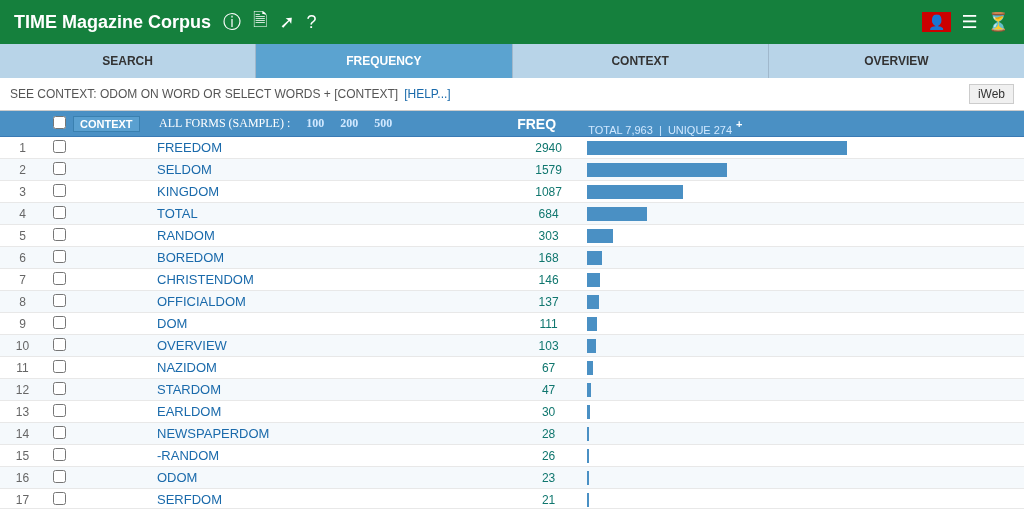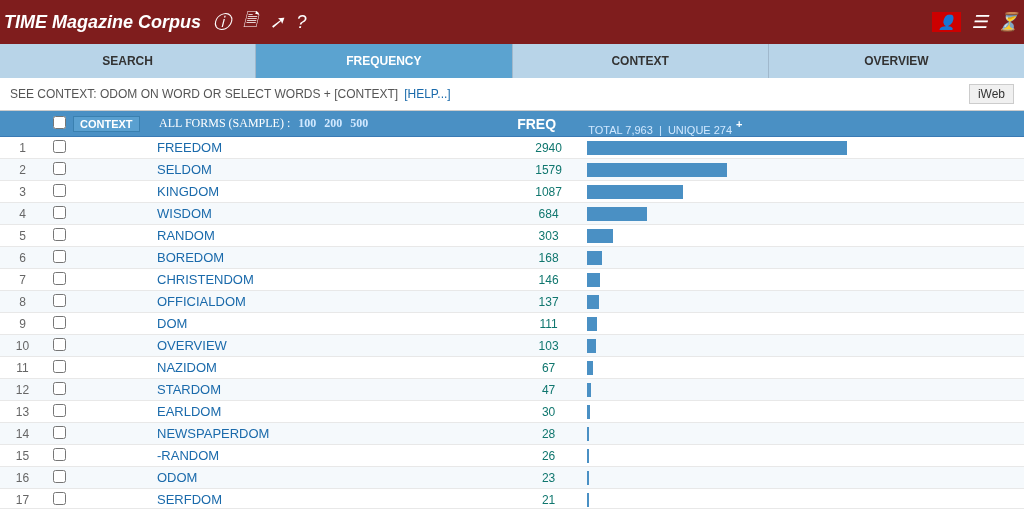--- a/index.html
+++ b/index.html
@@ -1,19 +1,19 @@
 <!DOCTYPE html>
 <html><head>
   <meta charset="utf-8">
   <style>
     * { box-sizing: border-box; margin: 0; padding: 0; }
     body { font-family: Arial, sans-serif; font-size: 13px; background: #e8e8e8; width: 1024px; height: 509px; overflow: hidden; }
 
     
-    .header { background: #7f1d1d; color: white; padding: 8px 4px; display: flex; align-items: center; gap: 12px; height: 44px; font-style: italic; }
+    .header { background: #15803d; color: white; padding: 8px 14px; display: flex; align-items: center; gap: 12px; height: 44px; }
     .header-title { font-size: 18px; font-weight: bold; color: white; }
     .header-icon { color: white; font-size: 18px; cursor: pointer; }
 
     
     .nav-tabs { display: flex; background: #b8d4e8; height: 34px; }
     .nav-tab { flex: 1; display: flex; align-items: center; justify-content: center; font-size: 12px; font-weight: bold; color: #333; cursor: pointer; border-right: 1px solid #a0b8cc; }
     .nav-tab.active { background: #5ba3d0; color: white; }
     .nav-tab:last-child { border-right: none; }
 
     
@@ -21,21 +21,21 @@
     .toolbar-help { color: #1a6aab; cursor: pointer; }
     .iweb-btn { margin-left: auto; background: #f0f0f0; border: 1px solid #ccc; padding: 2px 8px; font-size: 12px; cursor: pointer; color: #333; }
 
     
     .table-header { background: #4a90c4; color: white; display: flex; align-items: center; height: 26px; border-bottom: 1px solid #3a7ab4; }
     .col-num { width: 45px; min-width: 45px; text-align: center; font-size: 12px; }
     .col-check { width: 28px; min-width: 28px; text-align: center; }
     .col-context { width: 80px; min-width: 80px; }
     .context-btn { background: #5aa0d0; border: 1px solid #3a80b0; color: white; padding: 1px 6px; font-size: 11px; font-weight: bold; cursor: pointer; }
     .col-forms { flex: 1; padding-left: 6px; font-size: 12px; display: flex; align-items: center; gap: 8px; font-family: Liberation Serif, serif; }
-    .form-link { color: #d0e8ff; cursor: pointer; font-weight: bold; }
+    .form-link { color: #d0e8ff; cursor: pointer; font-weight: bold; margin-left: 8px; }
     .col-freq { width: 65px; min-width: 65px; text-align: left; font-weight: bold; font-size: 14px; }
     .col-bar { flex: 1.2; padding: 0 6px; font-size: 11px; display: flex; align-items: center; }
     .total-info { color: #d0e8ff; margin-top: 12px; }
     .plus-btn { color: white; cursor: pointer; font-weight: bold; margin-left: 4px; }
 
     
     .table-body { overflow-y: auto; height: calc(509px - 44px - 34px - 34px - 26px); background: white; }
     .table-row { display: flex; align-items: center; height: 22px; border-bottom: 1px solid #e8e8e8; }
     .table-row:nth-child(even) { background: #f5f9fc; }
     .cell-num { width: 45px; min-width: 45px; text-align: center; color: #666; font-size: 12px; }
@@ -150,21 +150,21 @@
       <div class="cell-bar-area">
         <div class="bar" style="width:96px;"></div>
       </div>
     </div>
     <div class="table-row">
       <div class="cell-num">4</div>
       <div class="cell-check">
         <input type="checkbox" style="">
       </div>
       <div class="cell-space"></div>
-      <div class="cell-word">WISDOM</div>
+      <div class="cell-word">TOTAL</div>
       <div class="cell-freq">684</div>
       <div class="cell-bar-area">
         <div class="bar" style="width:60px;"></div>
       </div>
     </div>
     <div class="table-row">
       <div class="cell-num">5</div>
       <div class="cell-check">
         <input type="checkbox" style="">
       </div>

